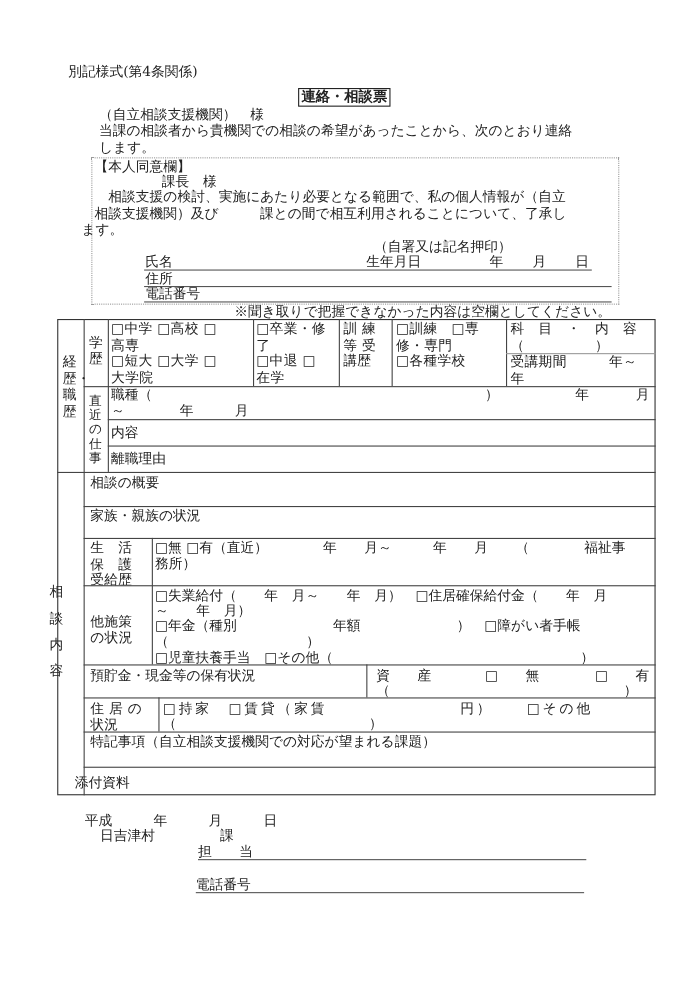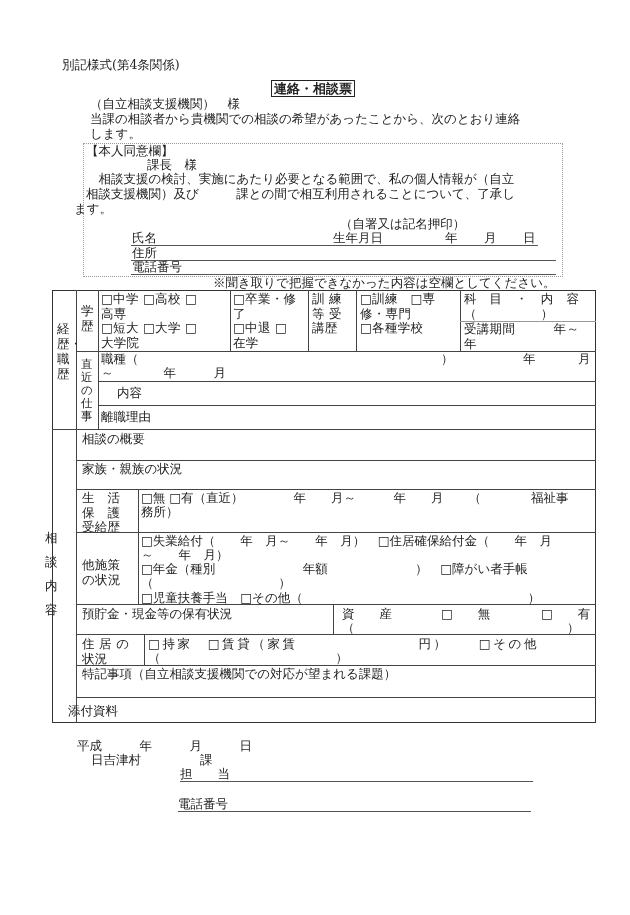--- a/index.html
+++ b/index.html
@@ -95,21 +95,21 @@
 
 <div class="hl" style="left:76px;top:351px;width:520px;"></div>
 
 <div class="vert" style="left:81px;top:358px;font-size:11.5px;line-height:13px;"><span>直近の仕事</span></div>
 <div class="abs" style="left:101px;top:352px;">職種（</div>
 <div class="abs" style="left:441px;top:352px;">）</div>
 <div class="abs" style="left:523px;top:352px;">年</div>
 <div class="abs" style="left:578px;top:352px;">月</div>
 <div class="abs" style="left:101px;top:366px;">～　　　　年　　　月</div>
 <div class="hl" style="left:98px;top:381px;width:498px;"></div>
-<div class="abs" style="left:101px;top:386px;margin-left:16px;">内容</div>
+<div class="abs" style="left:101px;top:386px;">内容</div>
 <div class="hl" style="left:98px;top:405px;width:498px;"></div>
 <div class="abs" style="left:101px;top:410px;">離職理由</div>
 
 <div class="hl" style="left:52px;top:429px;width:544px;border-top-width:1.5px;"></div>
 
 <div class="vert" style="left:45px;top:526px;line-height:24px;"><span>相談内容</span></div>
 
 <div class="abs" style="left:82px;top:432px;">相談の概要</div>
 <div class="hl" style="left:76px;top:460px;width:520px;"></div>
 <div class="abs" style="left:82px;top:462px;">家族・親族の状況</div>

